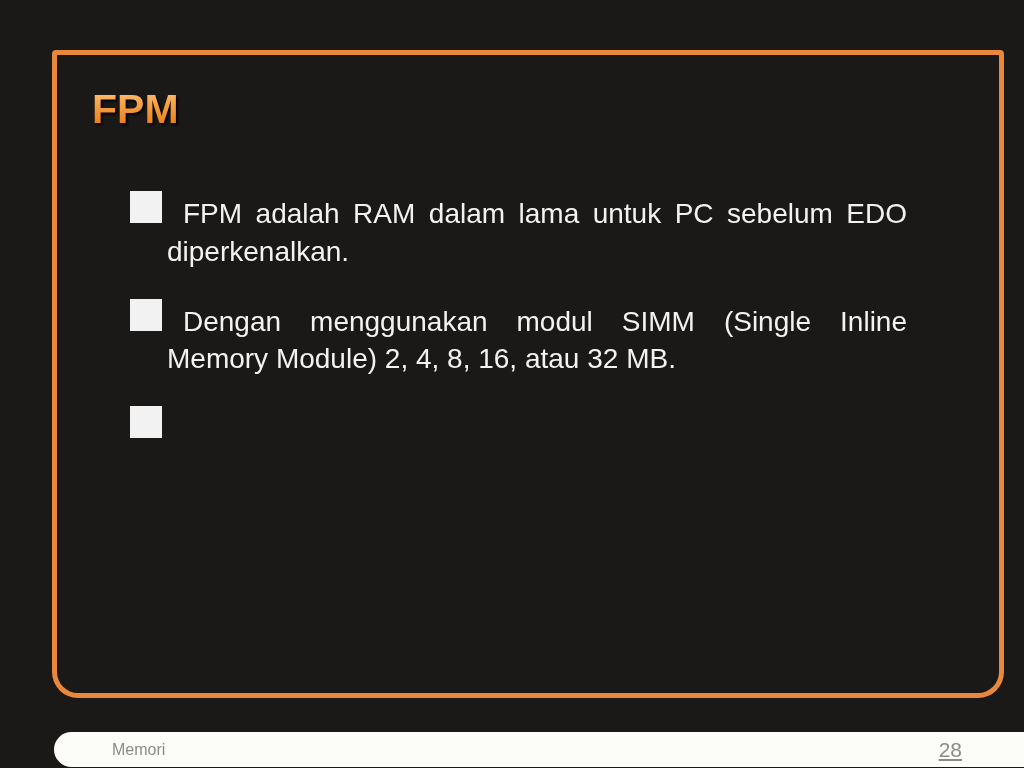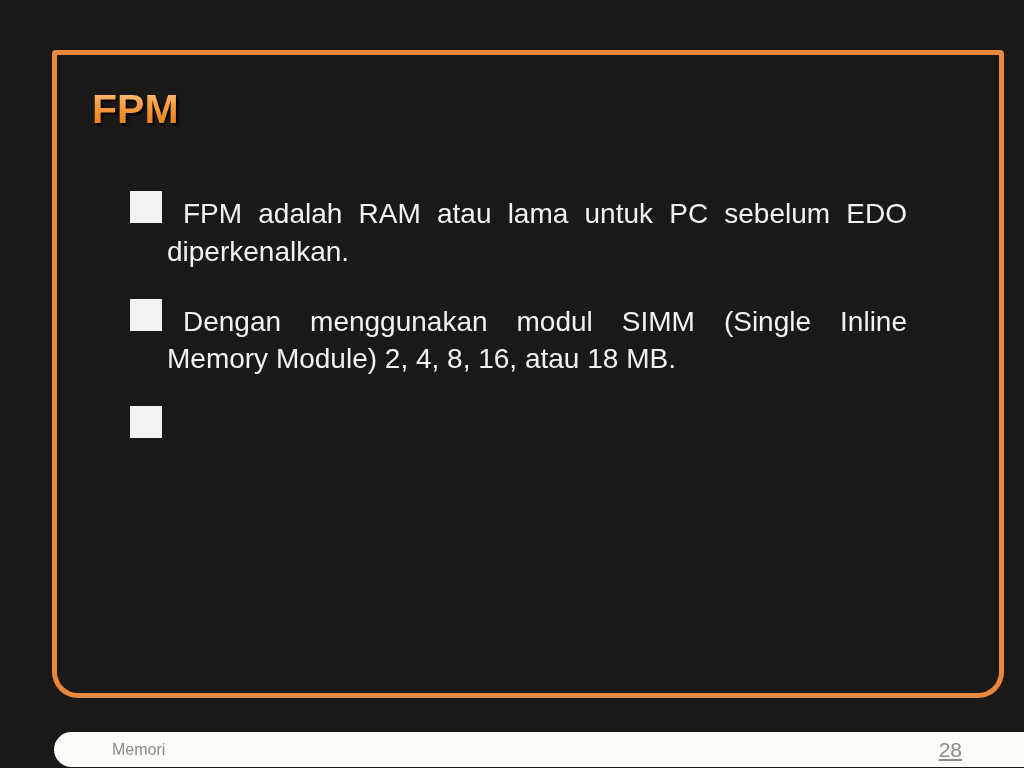--- a/index.html
+++ b/index.html
@@ -101,25 +101,25 @@
 
 <div class="slide">
 
   <div class="frame"></div>
 
   <h1 class="title">FPM</h1>
 
   <ul class="bullet-list">
     <li class="bullet-item">
       <span class="bullet-square"></span>
-      <span>FPM adalah RAM atau lama untuk PC sebelum EDO diperkenalkan.</span>
+      <span>FPM adalah RAM dalam lama untuk PC sebelum EDO diperkenalkan.</span>
     </li>
     <li class="bullet-item">
       <span class="bullet-square"></span>
-      <span>Dengan menggunakan modul SIMM (Single Inline Memory Module) 2, 4, 8, 16, atau 18 MB.</span>
+      <span>Dengan menggunakan modul SIMM (Single Inline Memory Module) 2, 4, 8, 16, atau 32 MB.</span>
     </li>
     <li class="bullet-item">
       <span class="bullet-square"></span>
     </li>
   </ul>
 
   <div class="footer-bar">
     <span class="footer-label">Memori</span>
     <span class="footer-page">28</span>
   </div>

